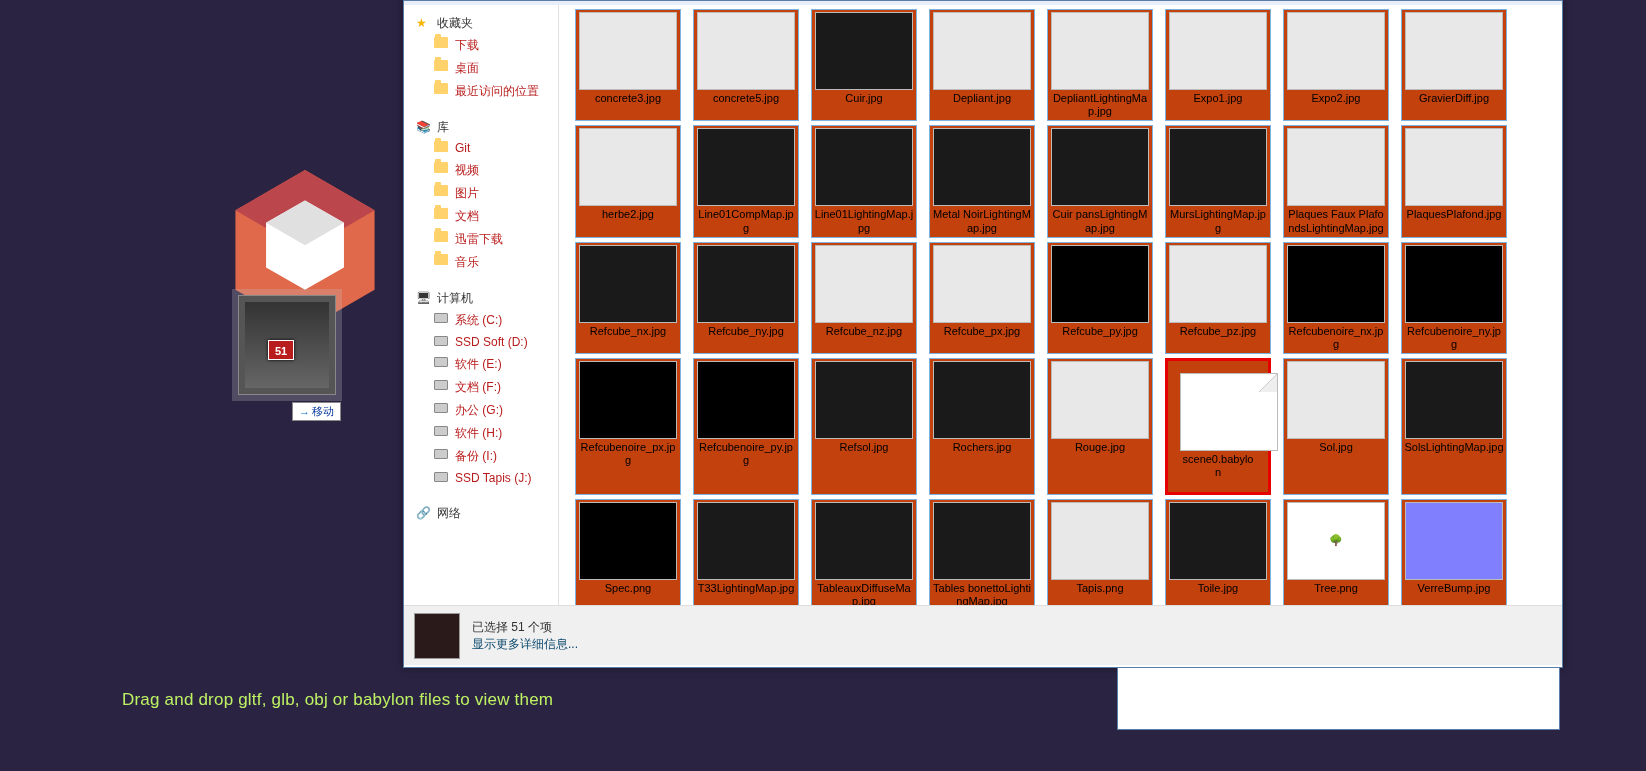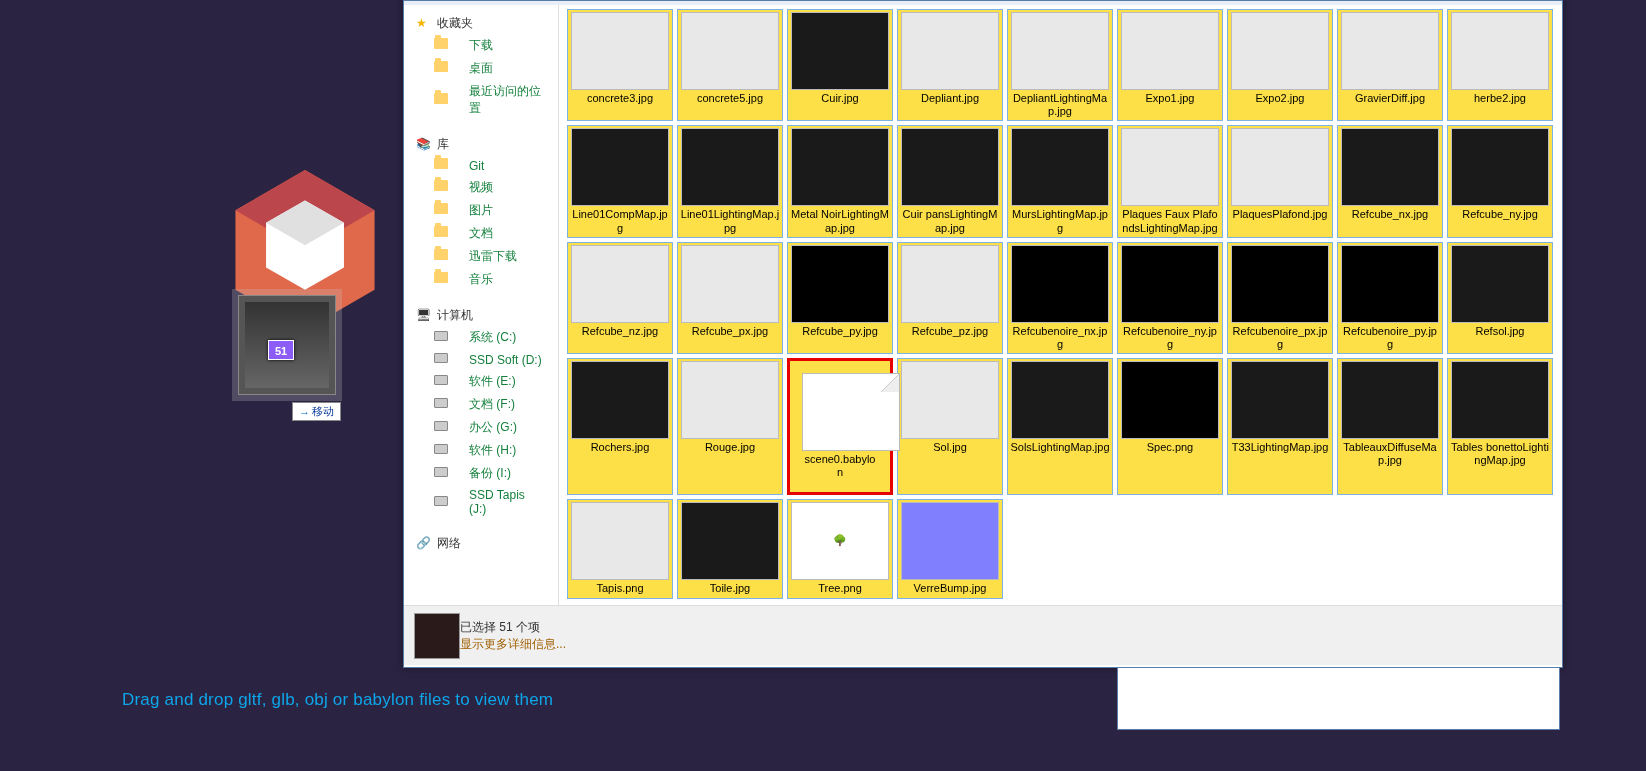--- a/index.html
+++ b/index.html
@@ -3,56 +3,56 @@
 <meta charset="utf-8">
 <style>
 *{margin:0;padding:0;box-sizing:border-box;font-family:"Microsoft YaHei","Segoe UI",sans-serif;}
 body{background:#2a2342;width:1646px;height:771px;position:relative;overflow:hidden;}
 
 
 .drop-area{position:absolute;left:0;top:0;width:400px;height:771px;}
 .babylon-logo{position:absolute;left:235px;top:170px;width:140px;height:160px;}
 .drag-preview{position:absolute;left:238px;top:295px;width:98px;height:100px;background:#555;border:1px solid rgba(255,255,255,.3);box-shadow:0 0 0 6px rgba(200,200,200,.25);}
 .drag-preview .inner{position:absolute;left:6px;top:6px;right:6px;bottom:6px;background:linear-gradient(#333,#666);}
-.drag-badge{position:absolute;left:268px;top:340px;width:26px;height:20px;background:#8b5cf6;color:#fff;font-size:11px;font-weight:bold;text-align:center;line-height:20px;border:1px solid #fff;box-shadow:0 0 3px #000;}
+.drag-badge{position:absolute;left:268px;top:340px;width:26px;height:20px;background:#b91c1c;color:#fff;font-size:11px;font-weight:bold;text-align:center;line-height:20px;border:1px solid #fff;box-shadow:0 0 3px #000;}
 .drag-label{position:absolute;left:292px;top:402px;background:#fff;border:1px solid #888;padding:1px 6px;font-size:11px;color:#003399;}
 .drag-label .arrow{color:#0066cc;font-weight:bold;margin-right:2px;}
-.hint-text{position:absolute;left:122px;top:690px;color:#0ea5e9;font-size:17px;letter-spacing:0.2px;}
+.hint-text{position:absolute;left:122px;top:690px;color:#bef264;font-size:17px;letter-spacing:0.2px;}
 
 
 .explorer{position:absolute;left:403px;top:0;width:1160px;height:668px;background:#fff;border:1px solid #5a7ca8;box-shadow:0 0 8px rgba(0,0,0,.4);}
 .toolbar{height:4px;background:#e8eef7;}
 .body{display:flex;height:600px;}
 
 .sidebar{width:155px;background:#fff;border-right:1px solid #e0e0e0;padding:4px 0;overflow:hidden;font-size:12px;}
 .side-section{margin:4px 0 14px;}
 .side-head{display:flex;align-items:center;gap:6px;padding:2px 12px;color:#333;}
 .side-head.fav{color:#333;}
-.side-item{display:flex;align-items:center;gap:20px;padding:3px 14px 3px 30px;color:#15803d;cursor:pointer;}
+.side-item{display:flex;gap:6px;padding:3px 14px 3px 30px;color:#b91c1c;cursor:pointer;}
 .side-icon{width:15px;height:15px;display:inline-block;flex-shrink:0;}
 
 .content{flex:1;background:#fff;overflow:auto;padding:4px 8px;}
 .grid{display:flex;flex-wrap:wrap;gap:4px 4px;align-content:flex-start;}
 .file{width:106px;border:1px solid transparent;padding:2px;text-align:center;font-size:11px;color:#000;cursor:pointer;}
-.file.selected{background:#fde047;border:1px solid #7bb4e3;}
+.file.selected{background:#c2410c;border:1px solid #7bb4e3;margin-left:8px;}
 .file.highlighted{border:3px solid #e60000;padding:12px;}
 .thumb{width:98px;height:78px;margin:0 auto 2px;background:#777;border:1px solid #bbb;display:flex;align-items:center;justify-content:center;}
 .thumb.light{background:#e8e8e8;}
 .thumb.dark{background:#1a1a1a;}
 .thumb.black{background:#000;}
 .thumb.doc{background:#fff;position:relative;}
 .thumb.doc::after{content:"";position:absolute;top:0;right:0;width:18px;height:18px;background:linear-gradient(135deg,transparent 48%,#ccc 50%,#eee 52%);}
 .thumb.purple{background:#8080ff;}
 .thumb.tree{background:#fff;}
 .fname{line-height:1.2;word-break:break-all;min-height:14px;}
 
-.statusbar{height:60px;background:#f0f0f0;border-top:1px solid #ddd;display:flex;align-items:center;padding:6px 10px;}
+.statusbar{height:60px;background:#f0f0f0;border-top:1px solid #ddd;display:flex;align-items:center;padding:6px 10px;gap:12px;}
 .status-thumb{width:46px;height:46px;background:#2a1a1a;border:1px solid #999;}
 .status-text{font-size:12px;color:#333;}
-.status-link{color:#a16207;cursor:pointer;font-size:12px;}
+.status-link{color:#0c4a6e;cursor:pointer;font-size:12px;}
 
 .extra-panel{position:absolute;left:1117px;top:668px;width:443px;height:62px;background:#fff;border:1px solid #5a7ca8;border-top:none;}
 
 
 .ic-star{color:#f7b500;}
 .ic-folder{width:14px;height:11px;background:#ffd26b;border-radius:1px;display:inline-block;position:relative;}
 .ic-folder::before{content:"";position:absolute;top:-3px;left:1px;width:6px;height:3px;background:#ffd26b;border-radius:1px 1px 0 0;}
 .ic-drive{width:14px;height:10px;background:#ccc;border:1px solid #888;border-radius:1px;display:inline-block;}
 </style>
 </head>

